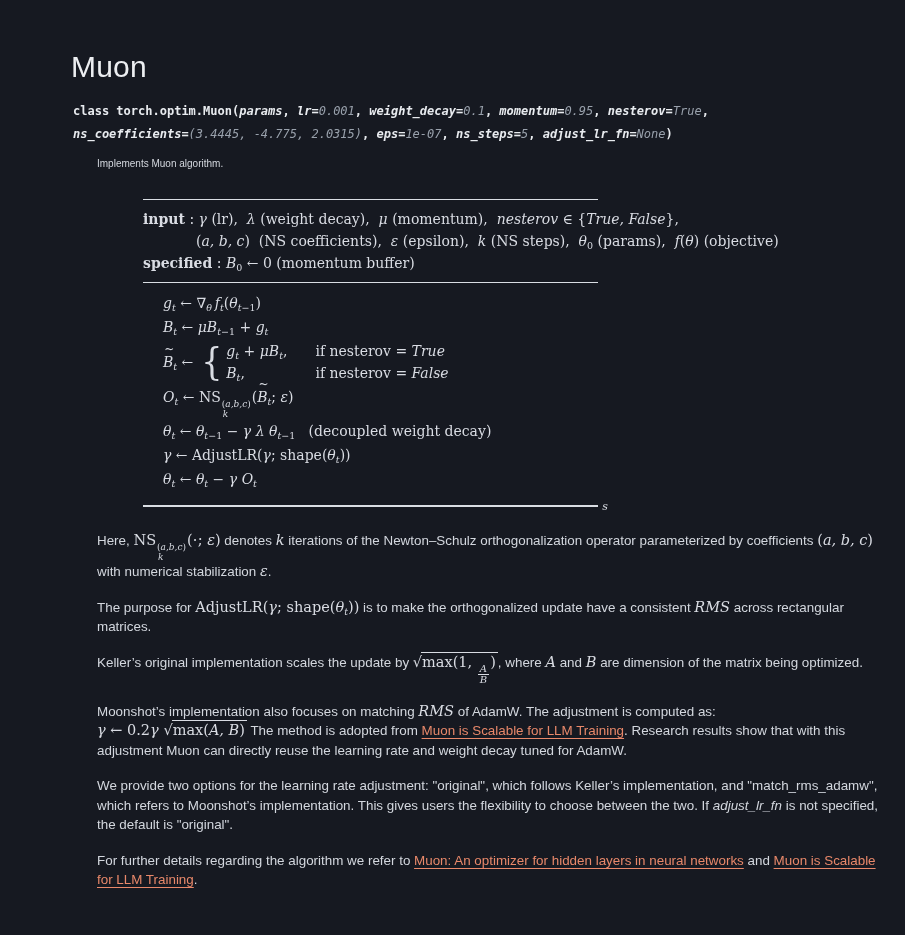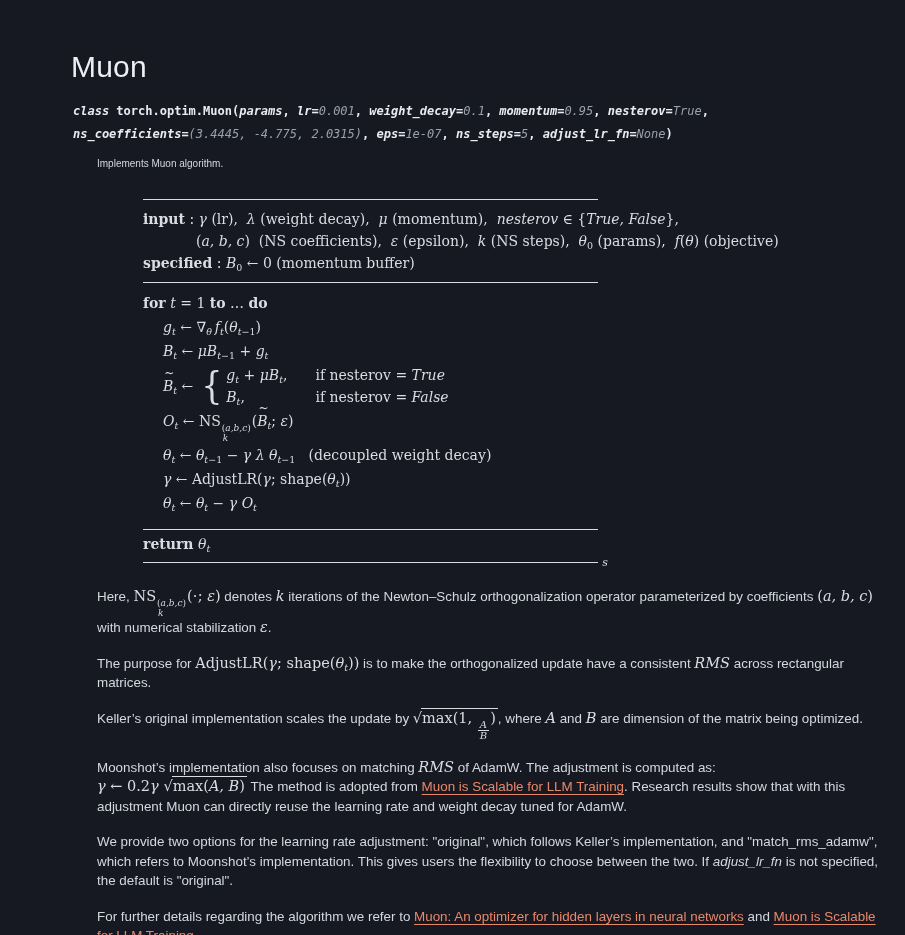--- a/index.html
+++ b/index.html
@@ -26,21 +26,21 @@
   
   .signature {
     margin-top: 16px;
     max-width: 660px;
     font-family: "DejaVu Sans Mono", monospace;
     font-size: 12px;
     line-height: 23px;
     color: #e8ebef;
     word-spacing: 0;
   }
-  .tok-kw    { font-weight: bold; font-style: italic; }
+  .tok-kw    { font-weight: bold; }
   .tok-name  { font-weight: bold; }
   .tok-paren { font-weight: bold; }
   .tok-param { font-weight: bold; font-style: italic; }
   .tok-op    { font-weight: bold; }
   .tok-punct { font-weight: bold; }
   .tok-val   { font-style: italic; color: #99a1ac; }
   .description {
     margin: 12px 0 0 24px;
     font-size: 10px;
     color: #d3d7de;
@@ -142,21 +142,20 @@
 
   <div class="algorithm">
     <div class="algo-rule"></div>
     <div class="algo-head">
         <div class="algo-line"><span class="bfk">input</span><span class="rm"> : </span><i>γ</i><span class="rm"> (lr),&nbsp; </span><i>λ</i><span class="rm"> (weight decay),&nbsp; </span><i>μ</i><span class="rm"> (momentum),&nbsp; </span><i>nesterov</i><span class="rm"> ∈ {</span><i>True, False</i><span class="rm">},</span></div>
         <div class="algo-line cont"><span class="rm">(</span><i>a, b, c</i><span class="rm">)&nbsp; (NS coefficients),&nbsp; </span><i>ε</i><span class="rm"> (epsilon),&nbsp; </span><i>k</i><span class="rm"> (NS steps),&nbsp; </span><i>θ</i><sub>0</sub><span class="rm"> (params),&nbsp; </span><i>f</i><span class="rm">(</span><i>θ</i><span class="rm">) (objective)</span></div>
         <div class="algo-line"><span class="bfk">specified</span><span class="rm"> : </span><i>B</i><sub>0</sub><span class="rm"> ← 0 (momentum buffer)</span></div>
       </div>
     <div class="algo-rule"></div>
     <div class="algo-body">
-        <div class="algo-line"><span class="bfk">for</span><span class="rm"> </span><i>t</i><span class="rm"> = 1 </span><span class="bfk">to</span><span class="rm"> … </span><span class="bfk">do</span></div>
         <div class="algo-line stmt"><i>g</i><sub><i>t</i></sub><span class="rm"> ← ∇</span><sub><i>θ</i></sub><span class="rm"> </span><i>f</i><sub><i>t</i></sub><span class="rm">(</span><i>θ</i><sub><i>t</i>−1</sub><span class="rm">)</span></div>
         <div class="algo-line stmt"><i>B</i><sub><i>t</i></sub><span class="rm"> ← </span><i>μB</i><sub><i>t</i>−1</sub><span class="rm"> + </span><i>g</i><sub><i>t</i></sub></div>
         <div class="algo-line stmt lcases">
           <span class="lead"><span class="tld"><i>B</i><span class="tl">~</span></span><sub><i>t</i></sub><span class="rm"> ← </span></span>
           <span class="brace">{</span>
           <span class="cases">
             <span class="cexpr"><i>g</i><sub><i>t</i></sub><span class="rm"> + </span><i>μB</i><sub><i>t</i></sub><span class="rm">,</span></span>
             <span class="ccond"><span class="rm">if nesterov = </span><i>True</i></span>
             <span class="cexpr"><i>B</i><sub><i>t</i></sub><span class="rm">,</span></span>
             <span class="ccond"><span class="rm">if nesterov = </span><i>False</i></span>
@@ -164,23 +163,20 @@
         </div>
         <div class="algo-line stmt"><i>O</i><sub><i>t</i></sub><span class="rm"> ← NS</span><span class="supsub">
             <span class="sst">(<i>a,b,c</i>)</span>
             <span class="ssb"><i>k</i></span>
           </span><span class="rm">(</span><span class="tld"><i>B</i><span class="tl">~</span></span><sub><i>t</i></sub><span class="rm">; </span><i>ε</i><span class="rm">)</span></div>
         <div class="algo-line stmt"><i>θ</i><sub><i>t</i></sub><span class="rm"> ← </span><i>θ</i><sub><i>t</i>−1</sub><span class="rm"> − </span><i>γ λ θ</i><sub><i>t</i>−1</sub><span class="rm">&nbsp;&nbsp;&nbsp;(decoupled weight decay)</span></div>
         <div class="algo-line stmt"><i>γ</i><span class="rm"> ← AdjustLR(</span><i>γ</i><span class="rm">; shape(</span><i>θ</i><sub><i>t</i></sub><span class="rm">))</span></div>
         <div class="algo-line stmt"><i>θ</i><sub><i>t</i></sub><span class="rm"> ← </span><i>θ</i><sub><i>t</i></sub><span class="rm"> − </span><i>γ O</i><sub><i>t</i></sub></div>
       </div>
     <div class="algo-rule"></div>
-    <div class="algo-foot">
-        <div class="algo-line"><span class="bfk">return</span><span class="rm"> </span><i>θ</i><sub><i>t</i></sub></div>
-      </div>
     <div class="algo-rule algo-rule-bottom">
         <span class="fmark">s</span>
       </div>
   </div>
 
   <div class="paragraphs">
       <p class="para">Here, <span class="math"><span class="rm">NS</span><span class="supsub">
             <span class="sst">(<i>a,b,c</i>)</span>
             <span class="ssb"><i>k</i></span>
           </span><span class="rm">(⋅; </span><i>ε</i><span class="rm">)</span></span> denotes <span class="math"><i>k</i></span> iterations of the Newton–Schulz orthogonalization operator parameterized by coefficients <span class="math"><span class="rm">(</span><i>a, b, c</i><span class="rm">)</span></span> with numerical stabilization <span class="math"><i>ε</i></span>.</p>

